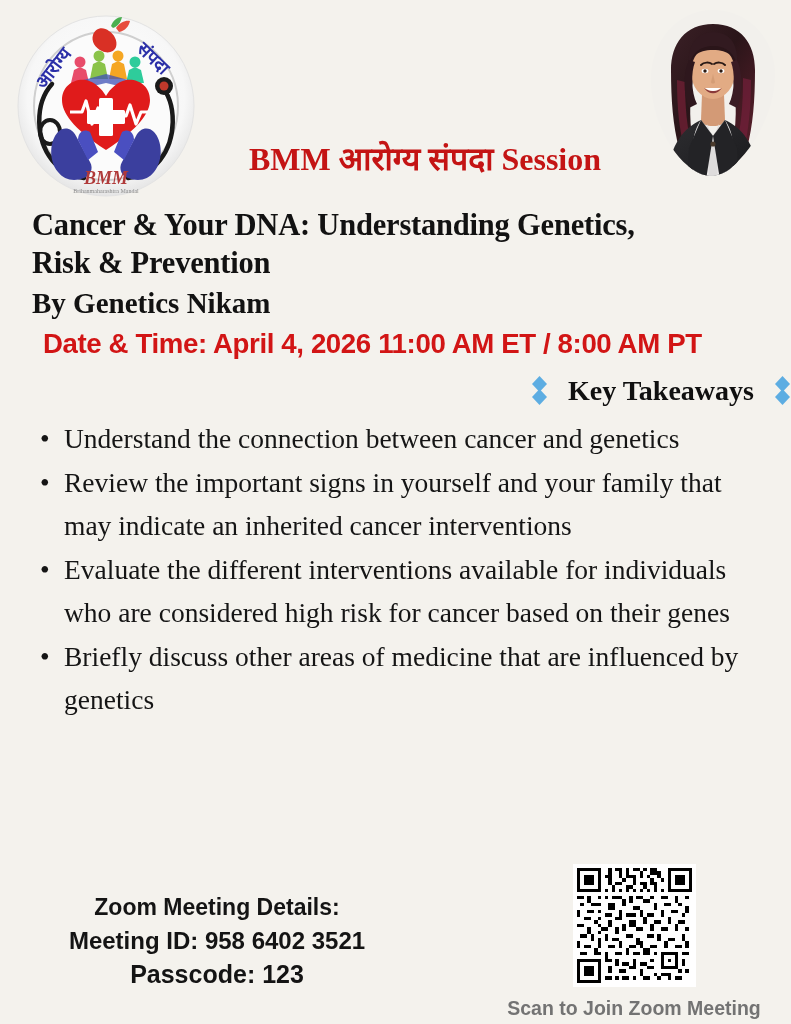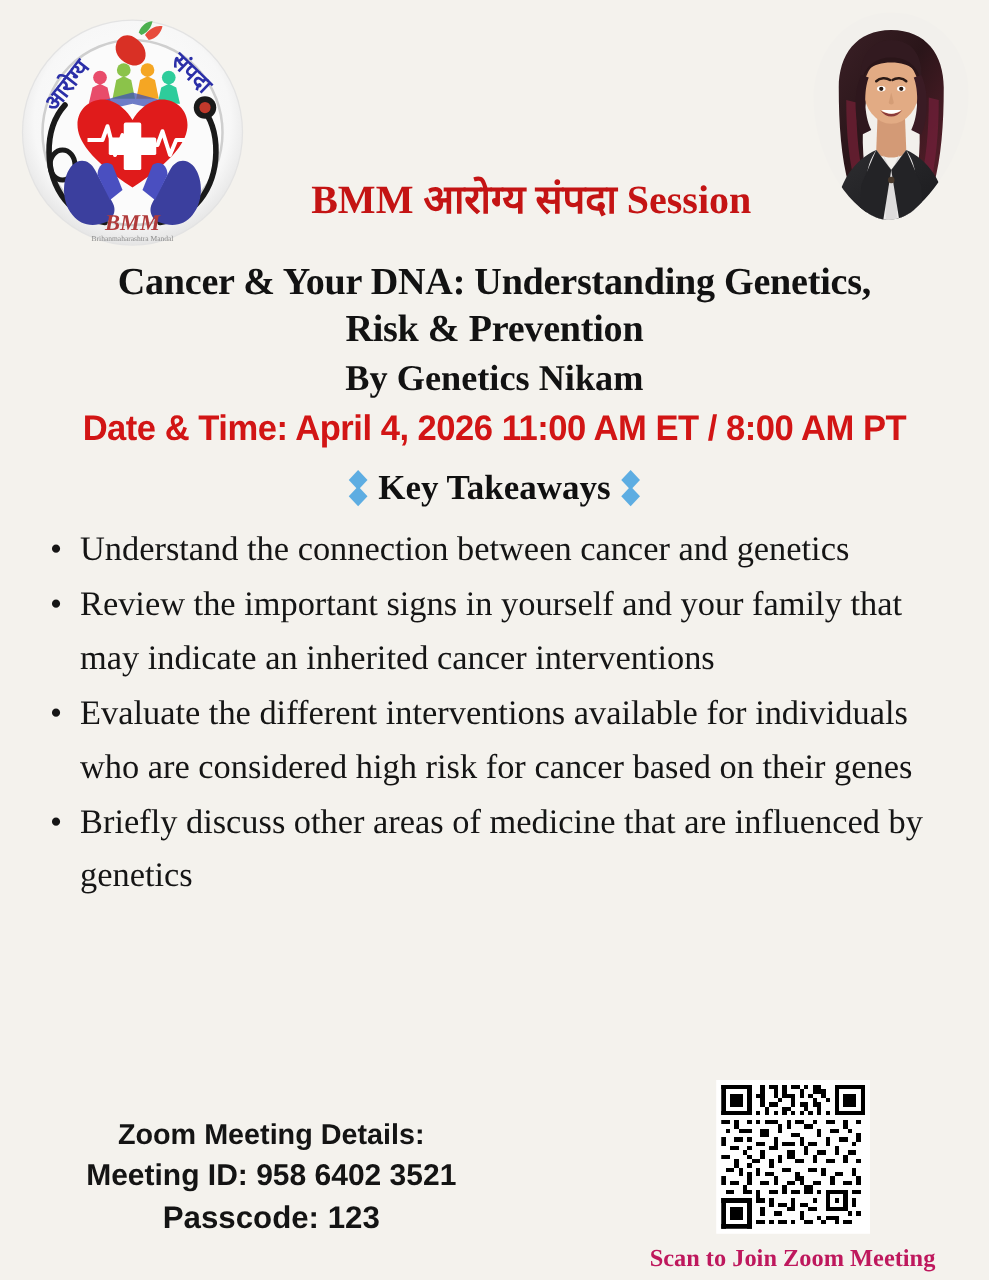--- a/index.html
+++ b/index.html
@@ -55,23 +55,23 @@
     position: absolute;
     right: 14px;
     top: 8px;
     width: 128px;
     height: 178px;
   }
   .portrait-svg { display: block; width: 128px; height: 178px; }
 
   
   .title-block {
-    text-align: center;
+    text-align: left;
     margin-top: 6px;
-    padding: 0 18px;
+    padding: 0 32px;
   }
   .main-title {
     font-family: "Liberation Serif", "DejaVu Serif", serif;
     font-weight: bold;
     font-size: 30.5px;
     line-height: 38px;
     color: #121212;
     letter-spacing: -0.2px;
   }
   .presenter {
@@ -90,22 +90,22 @@
     color: #d21515;
     margin-top: 3px;
     letter-spacing: -0.4px;
     transform: scaleX(0.97);
   }
 
   
   .takeaways-head {
     display: flex;
     align-items: center;
-    justify-content: center;
-    gap: 8px;
+    justify-content: flex-end;
+    gap: 20px;
     margin-top: 14px;
   }
   .takeaways-head .label {
     font-family: "Liberation Serif", "DejaVu Serif", serif;
     font-weight: bold;
     font-size: 28px;
     color: #101010;
   }
   .diamond-svg { display: block; width: 17px; height: 30px; }
 
@@ -164,24 +164,24 @@
     display: block;
     margin: 0 auto;
     width: 115px;
     height: 115px;
     background: #ffffff;
     padding: 4px;
     box-sizing: content-box;
   }
   .qr-caption {
     margin-top: 10px;
-    font-family: Liberation Serif, serif;
+    font-family: Liberation Sans, sans-serif;
     font-weight: bold;
     font-size: 19.5px;
-    color: #be185d;
+    color: #737373;
   }
 </style>
 </head>
 <body>
 
 <div class="flyer">
 
   <div class="header">
 
     <div class="logo-wrap">

